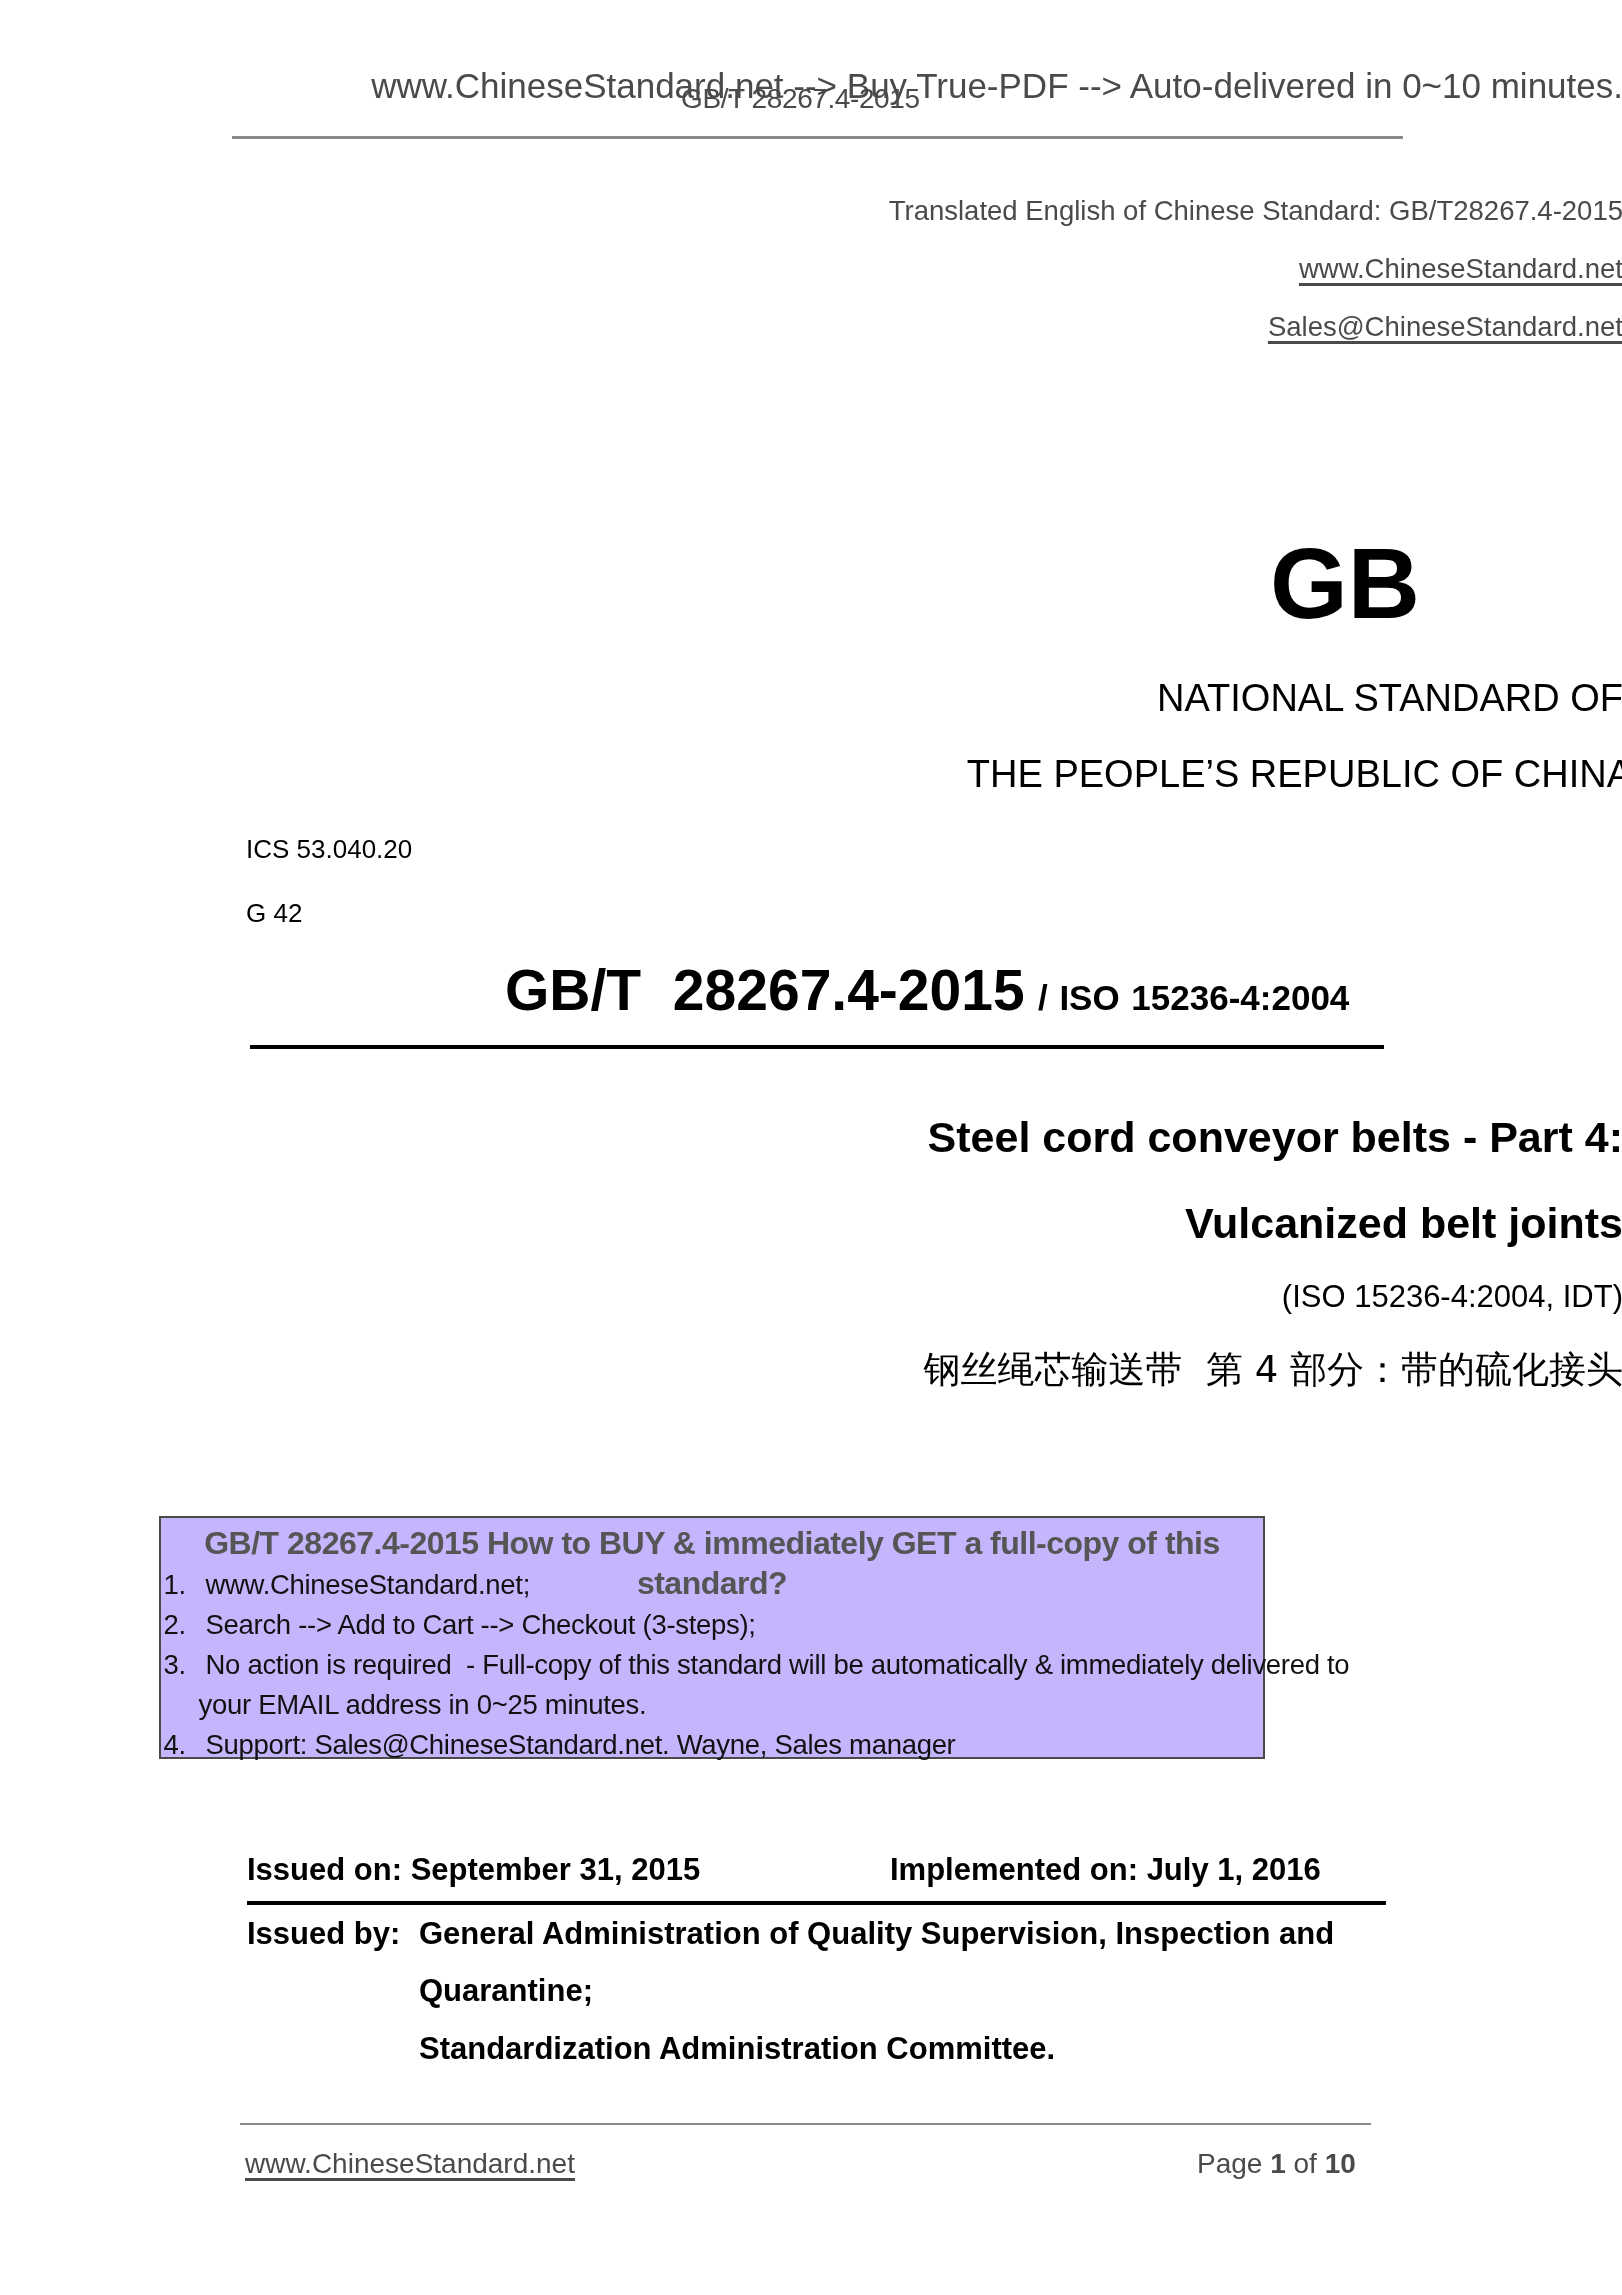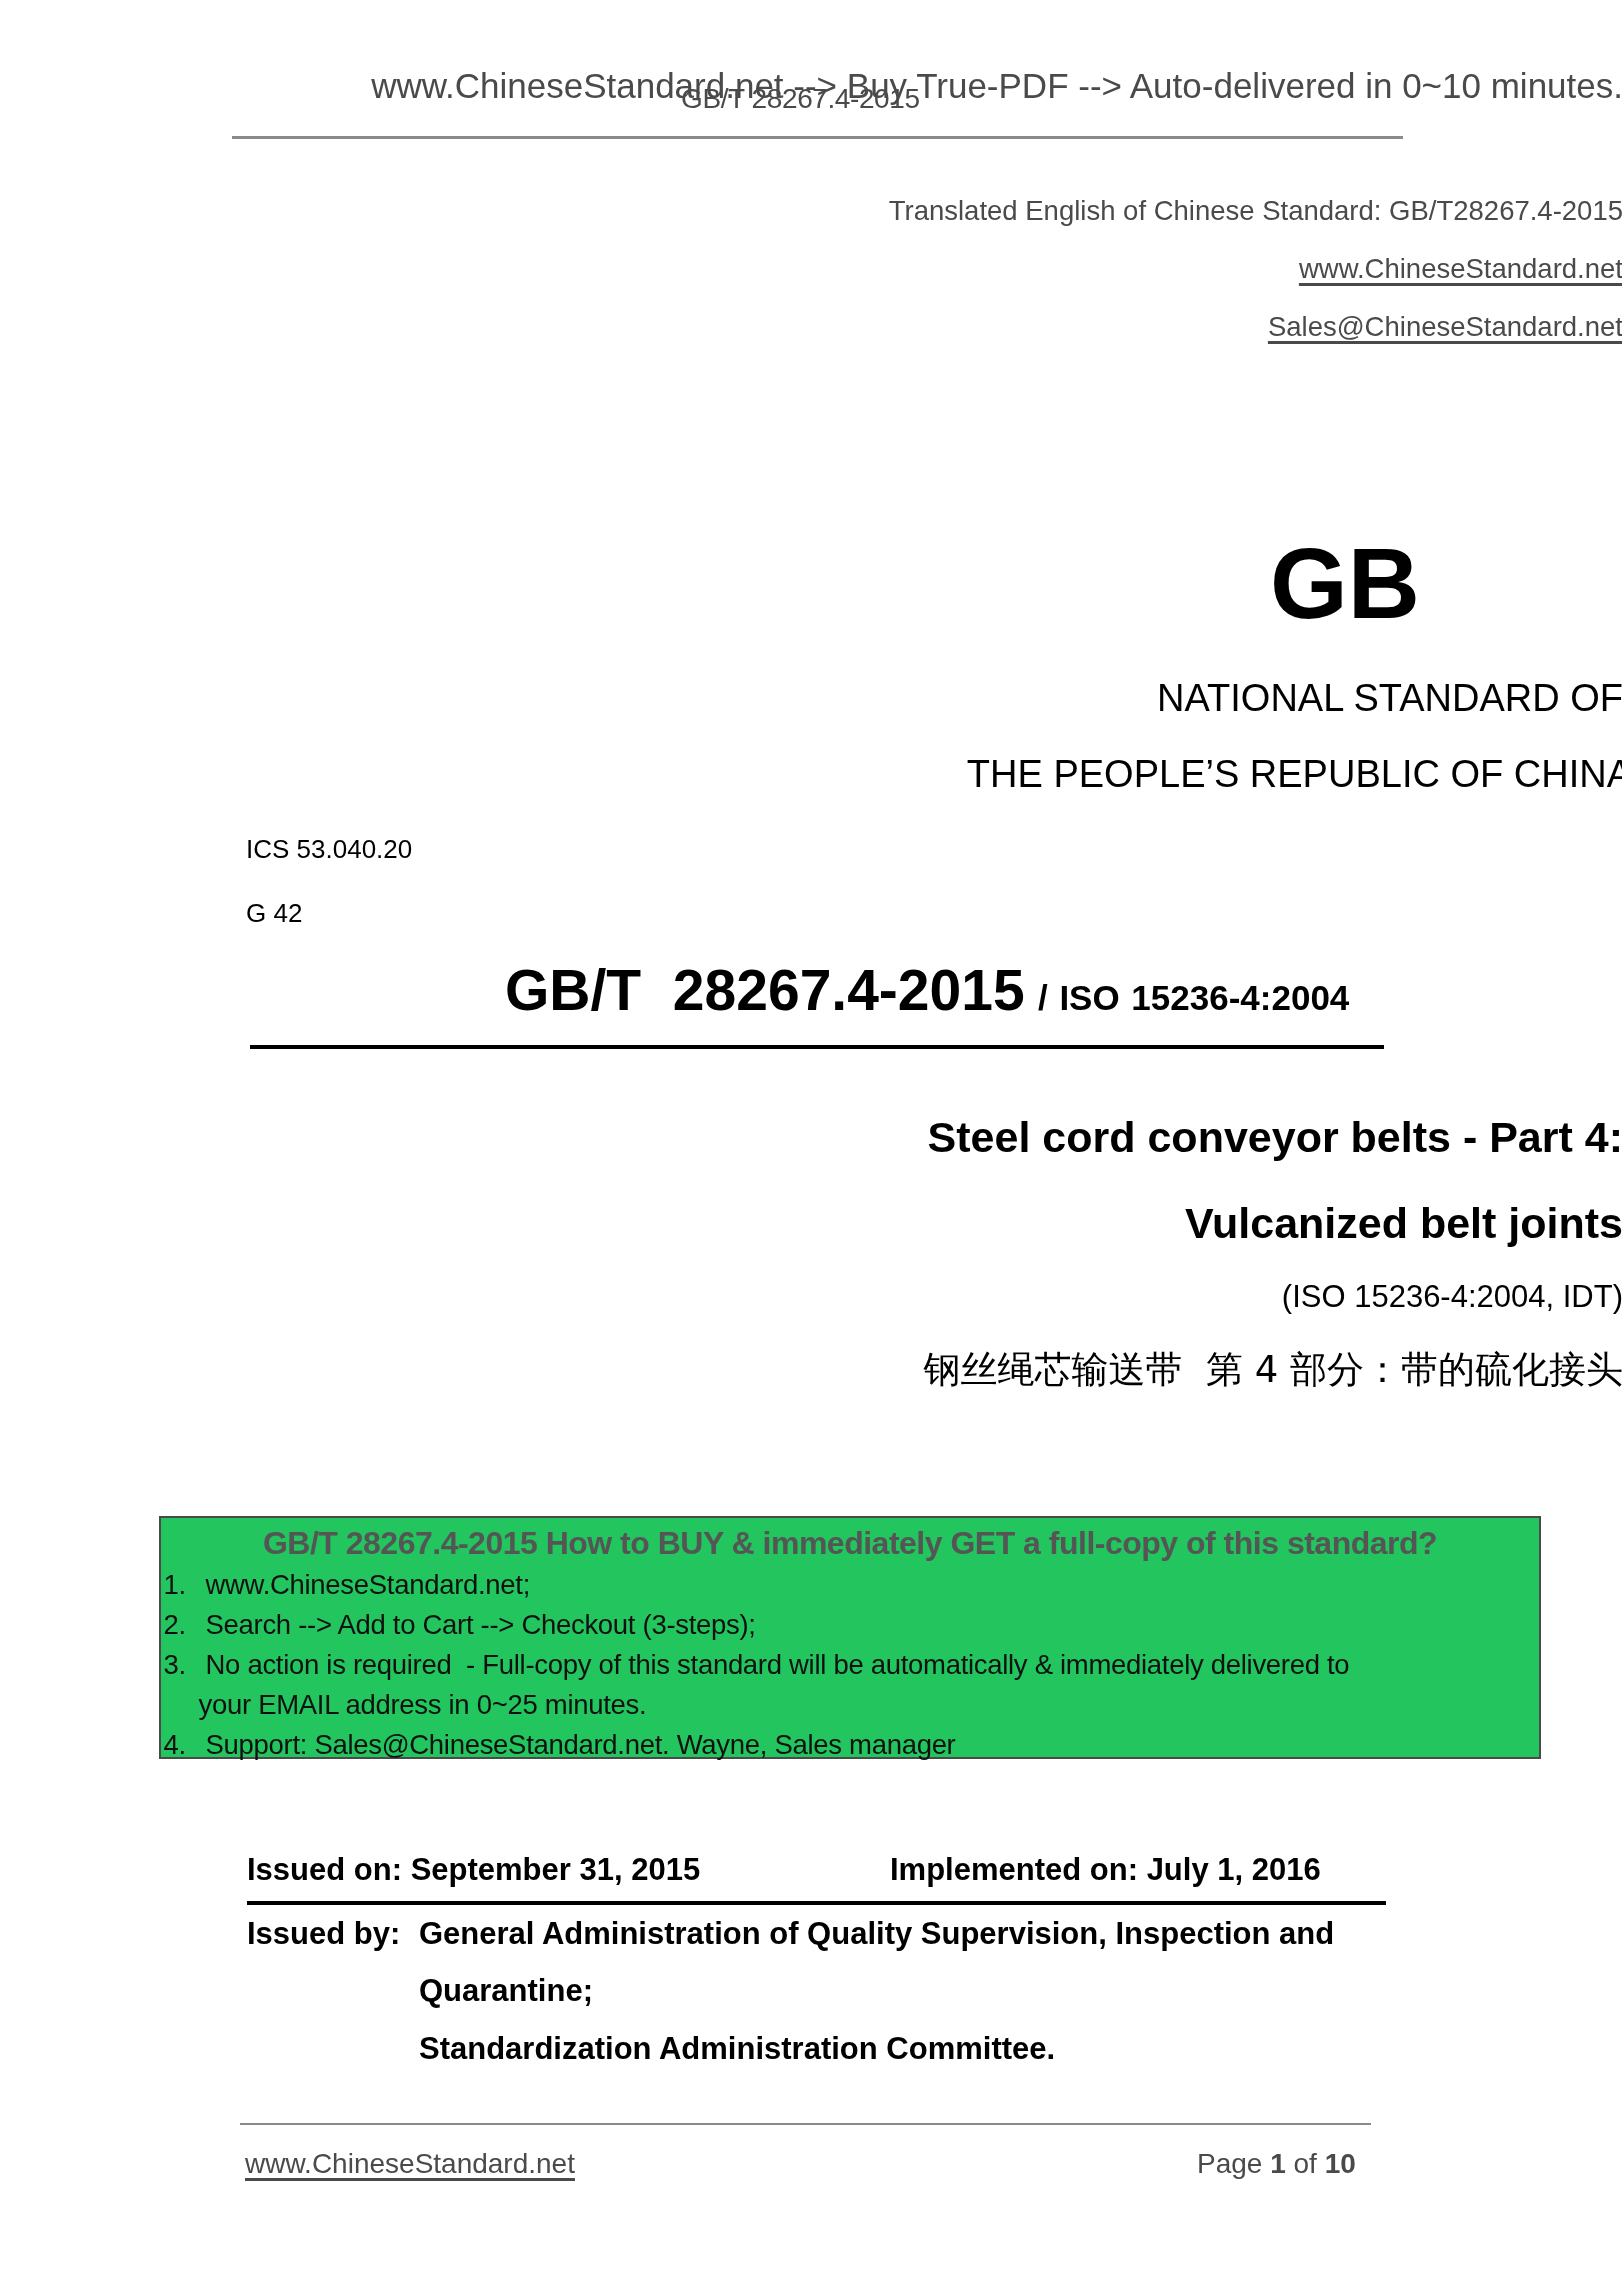--- a/index.html
+++ b/index.html
@@ -28,22 +28,22 @@
   .stdline .main { font-size:57px; font-weight:bold; letter-spacing:0px; }
   .stdline .sub { font-size:35px; font-weight:bold; margin-left:13.3px; }
   .stdline .sub .sp { display:inline-block; width:11.7px; }
   .rule-std { top:1045px; left:250px; width:1134px; height:4.2px; background:#000; }
 
   .title1 { top:1111px; font-size:43px; font-weight:bold; line-height:53px; }
   .title2 { top:1197px; font-size:43px; font-weight:bold; line-height:53px; }
   .idt { top:1278px; font-size:31px; line-height:38px; }
   .cn-title { top:1346px; font-size:37px; line-height:47px; font-family:"DejaVu Sans", sans-serif; }
 
-  .buybox { position:absolute; left:159px; top:1516px; width:1382px; height:243px;
-            border:2.5px solid #4a4a4a; box-sizing:border-box; background:#22c55e; }
+  .buybox { position:absolute; left:159px; top:1516px; width:1106px; height:243px;
+            border:2.5px solid #4a4a4a; box-sizing:border-box; background:#c4b5fd; }
   .buybox .bt { position:absolute; left:0; width:100%; top:5px; text-align:center;
                 font-size:32px; font-weight:bold; color:#555; line-height:40px; letter-spacing:-0.5px; }
   .buybox ol { list-style:none; margin:0; padding:0; position:absolute; left:2.5px; top:47px; right:0; }
   .buybox li { position:relative; font-size:27.5px; line-height:40px; color:#111; padding-left:42px; letter-spacing:-0.3px; }
   .buybox li .num { position:absolute; left:0; top:0; }
 
   .issued-on { top:1851px; left:247px; font-size:31px; font-weight:bold; line-height:38px; }
   .impl-on { top:1851px; left:890px; font-size:31px; font-weight:bold; line-height:38px; }
   .rule-issue { top:1901px; left:247px; width:1139px; height:4.2px; background:#000; }
   .issued-by { top:1915px; left:247px; font-size:31px; font-weight:bold; line-height:38px; }

